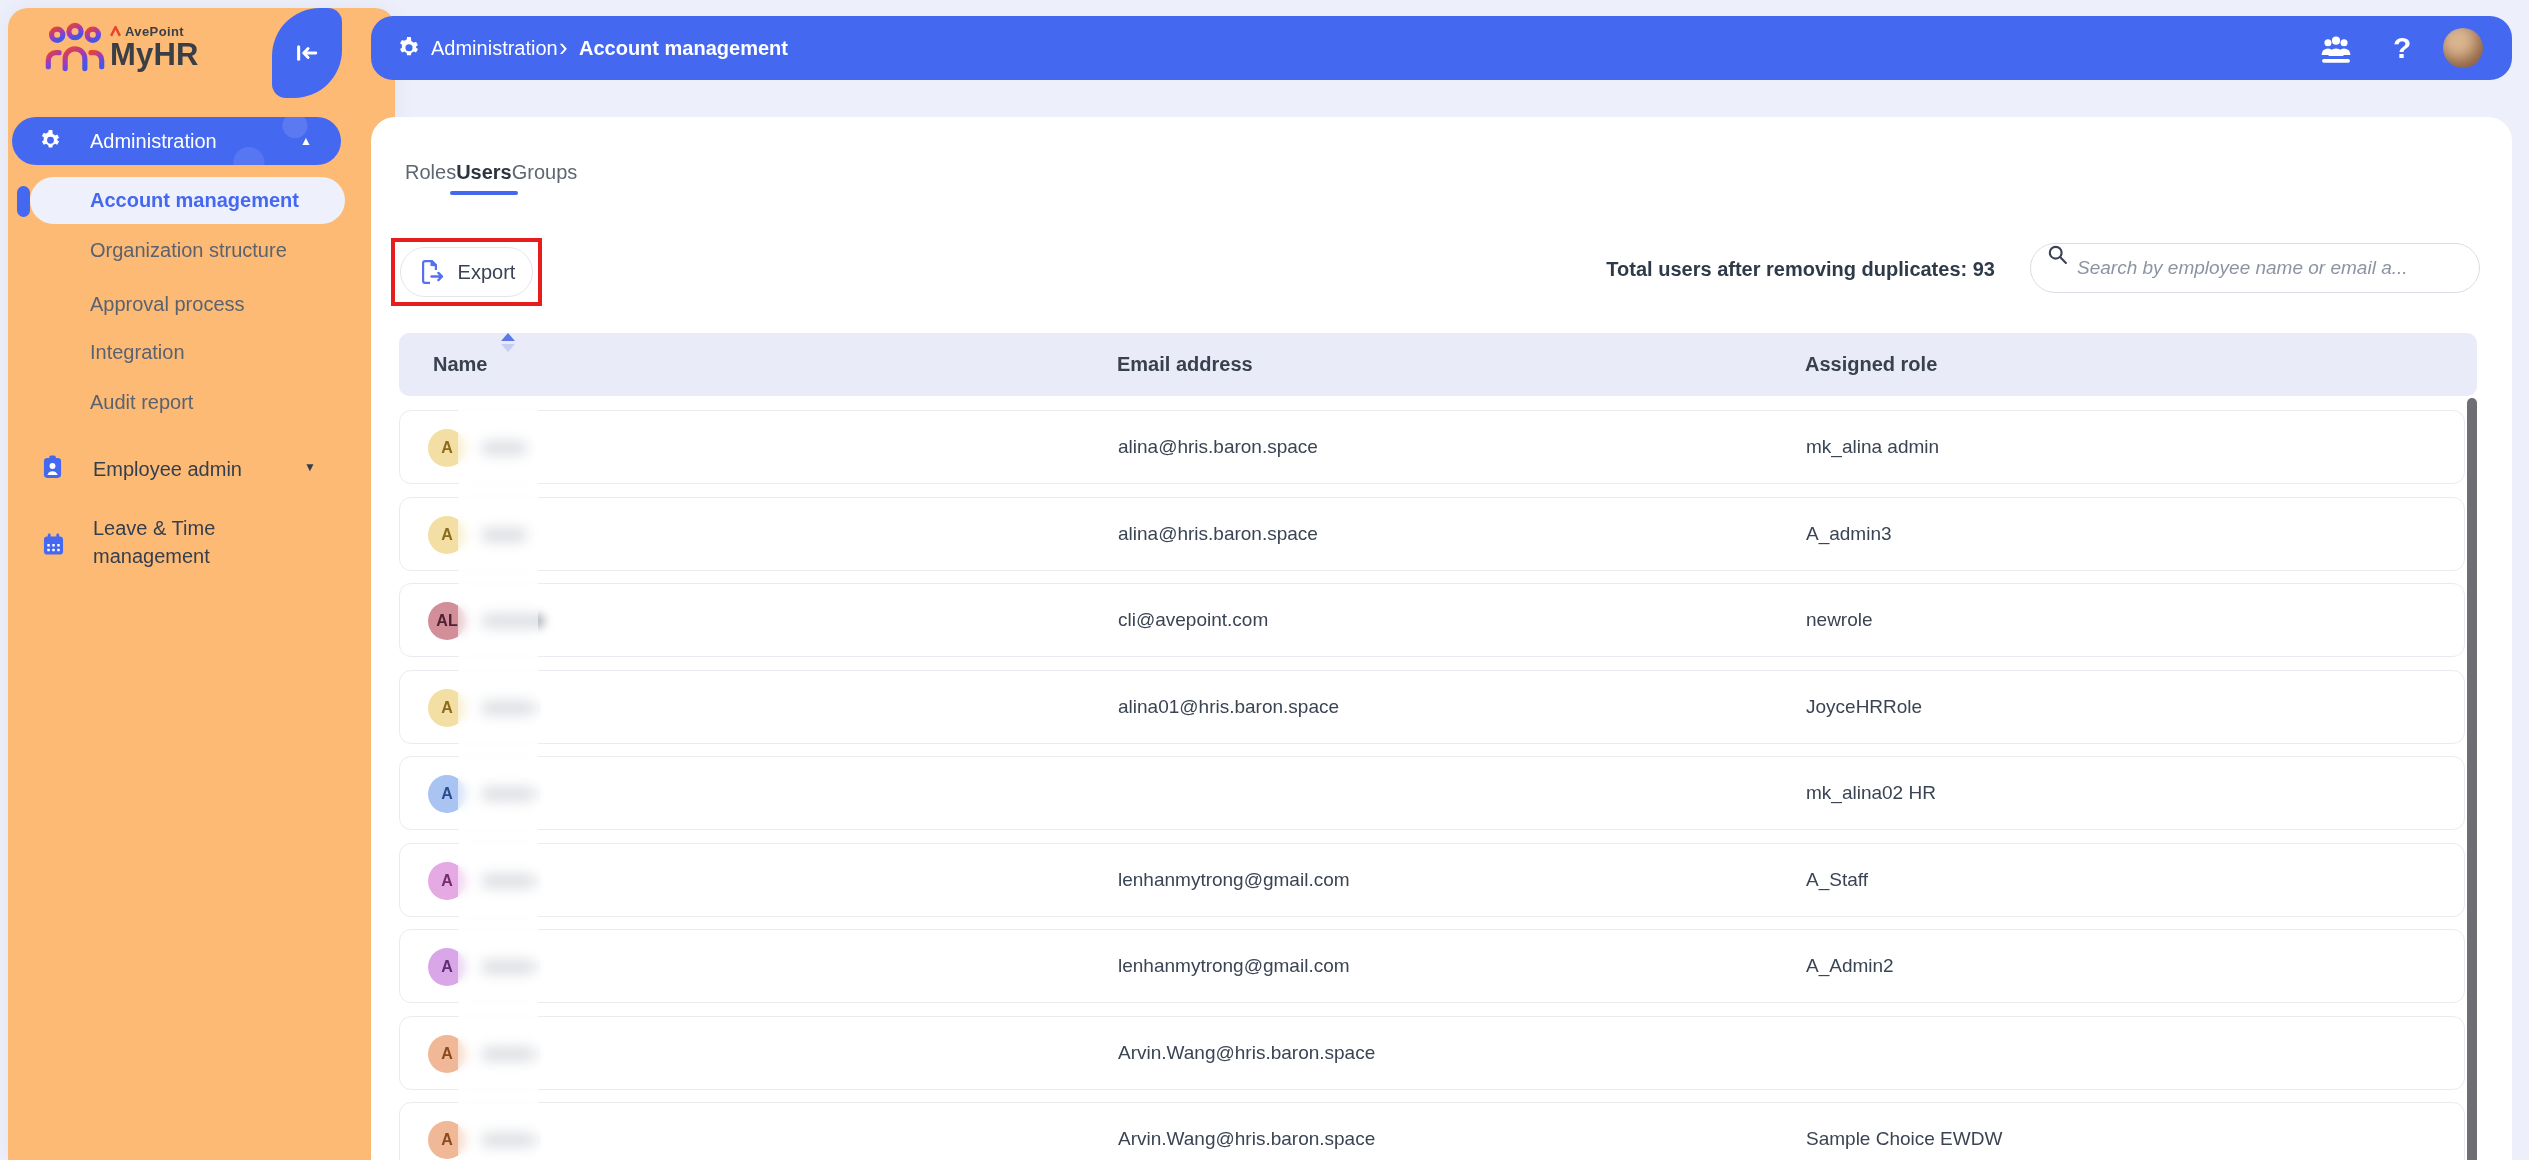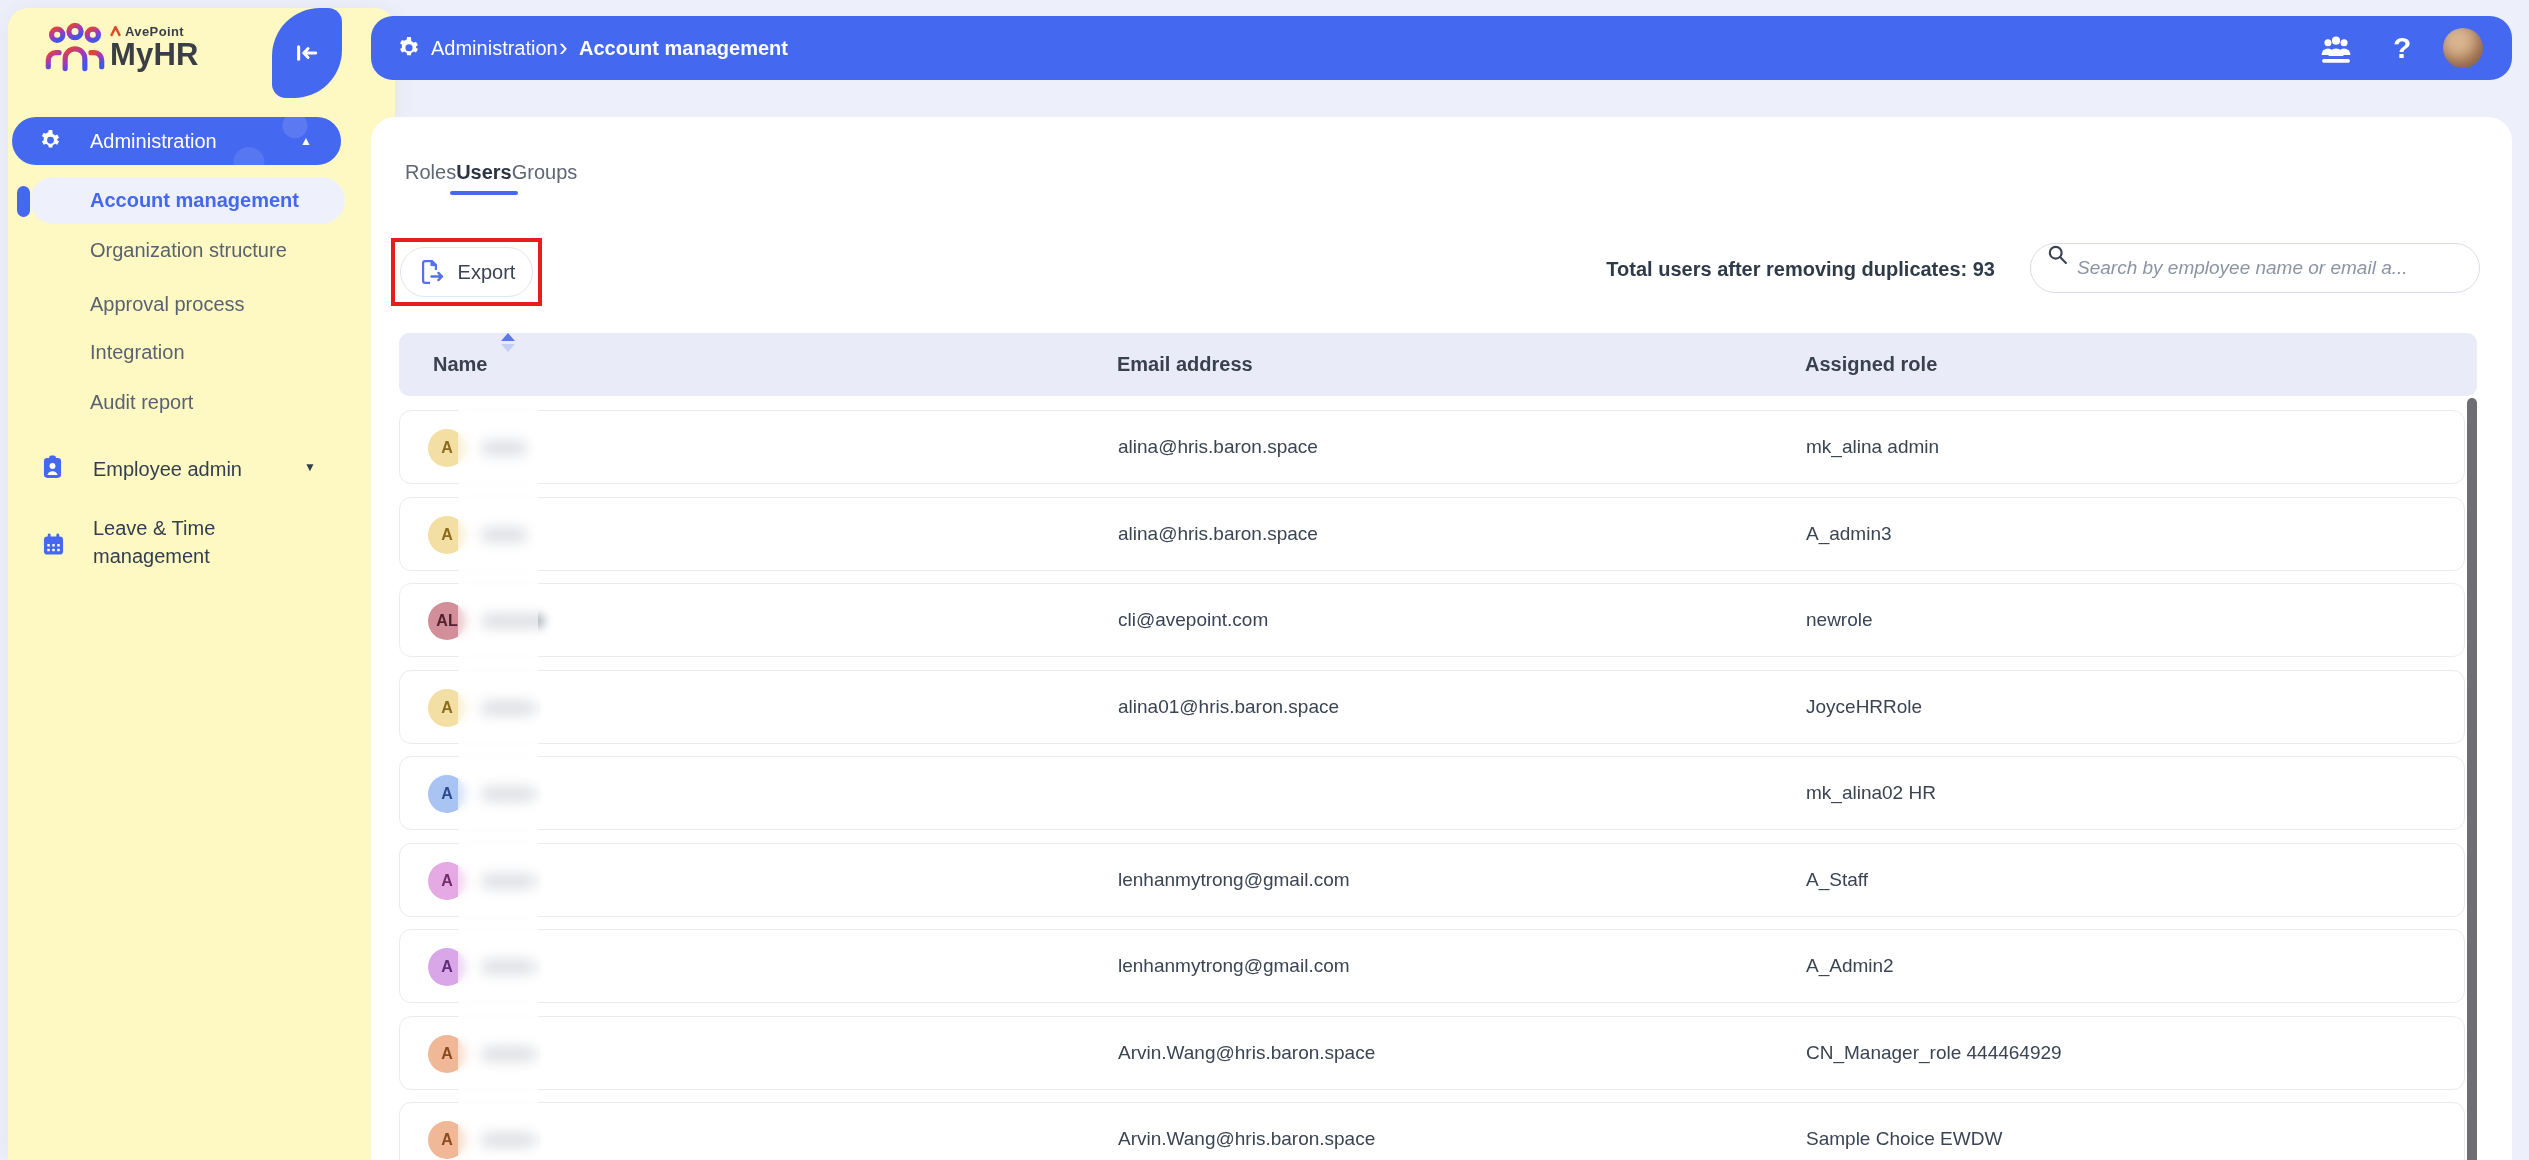--- a/index.html
+++ b/index.html
@@ -2,21 +2,21 @@
 <html style="--primary: #4468F0; --hl: #E71D1D;"><head>
 <meta charset="utf-8">
 <style>
   * { margin:0; padding:0; box-sizing:border-box; }
   html,body { width:2529px; height:1160px; }
   body { font-family:"Liberation Sans", sans-serif; color:#3A4254; }
   .screen { position:relative; width:2529px; height:1160px; background:#EDF0FA; overflow:hidden; }
 
   
   .sidebar { position:absolute; left:8px; top:8px; width:387px; height:1152px;
-             background:#fef9c3; border-radius:20px 20px 0 0; box-shadow:0 0 24px rgba(30,40,90,.05); }
+             background:#fdba74; border-radius:20px 20px 0 0; box-shadow:0 0 24px rgba(30,40,90,.05); }
   .logo-people { position:absolute; left:37px; top:14px; }
   .brand-block { position:absolute; left:102px; top:16px; }
   .brand-top { display:flex; align-items:center; gap:4px; }
   .brand-avepoint { font-size:13px; font-weight:700; color:#3A3F47; letter-spacing:.4px; }
   .brand-product { font-size:31px; font-weight:700; color:#3A3F47; letter-spacing:.2px; margin-top:-2px; }
   .collapse-btn { position:absolute; left:264px; top:0; width:70px; height:90px; background:var(--primary,#4468F0);
                   border-radius:48px 14px 48px 14px; display:flex; align-items:center; justify-content:center; cursor:pointer; }
   .nav-group-pill { position:absolute; left:4px; top:109px; width:329px; height:48px; border-radius:24px;
                     background:var(--primary,#4468F0); color:#fff; cursor:pointer;
                     background-image:radial-gradient(circle at 86% 18%, rgba(255,255,255,.12) 0 12px, transparent 13px),
@@ -280,21 +280,20 @@
     <div class="avatar" style="background: rgb(217, 167, 232); color: rgb(95, 44, 119);">A</div>
     <div class="name-blur"></div>
     <div class="cell-email">lenhanmytrong@gmail.com</div>
     <div class="cell-role">A_Admin2</div>
   </div>
 
   <div class="row">
     <div class="avatar" style="background: rgb(240, 184, 151); color: rgb(138, 74, 32);">A</div>
     <div class="name-blur"></div>
     <div class="cell-email">Arvin.Wang@hris.baron.space</div>
-    <div class="cell-role">CN_Manager_role 444464929</div>
   </div>
 
   <div class="row">
     <div class="avatar" style="background: rgb(240, 184, 151); color: rgb(138, 74, 32);">A</div>
     <div class="name-blur"></div>
     <div class="cell-email">Arvin.Wang@hris.baron.space</div>
     <div class="cell-role">Sample Choice EWDW</div>
   </div>
 </div>
 

